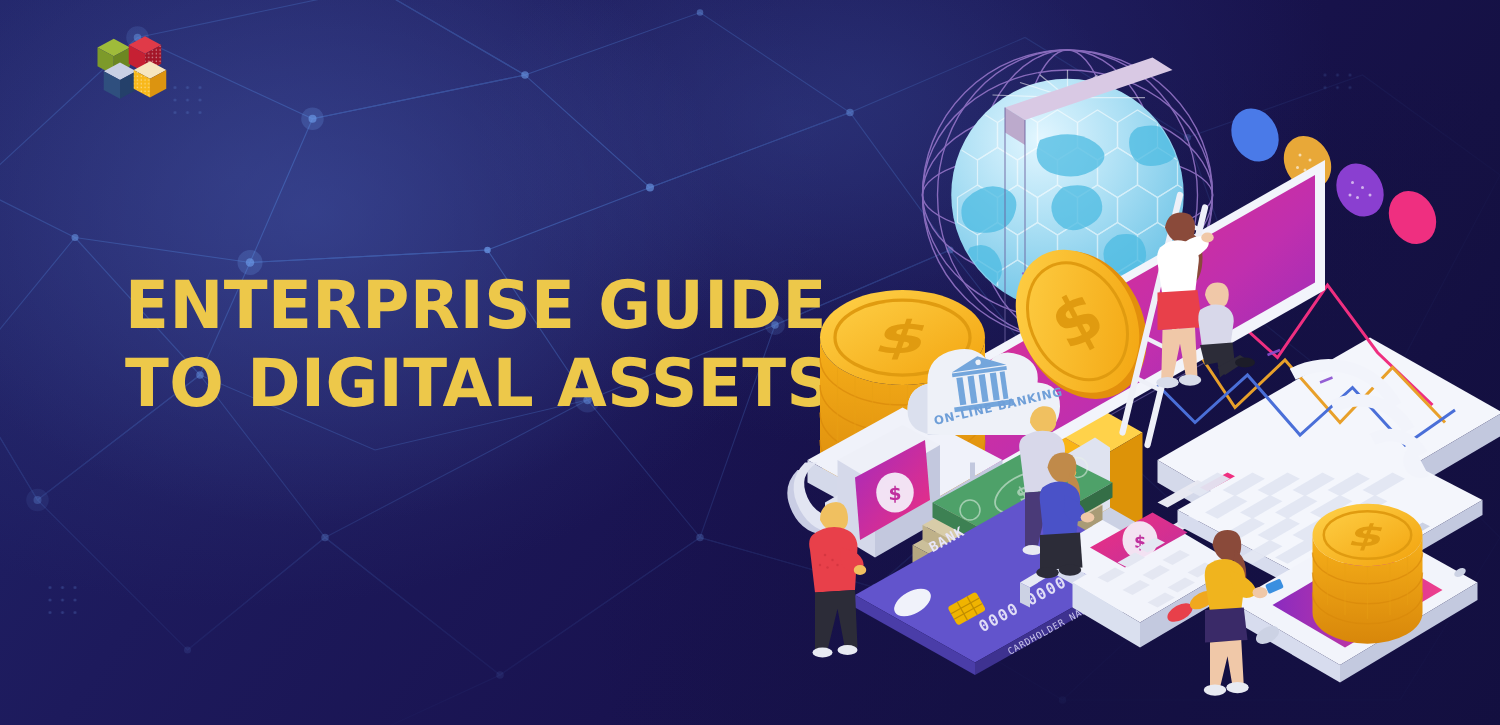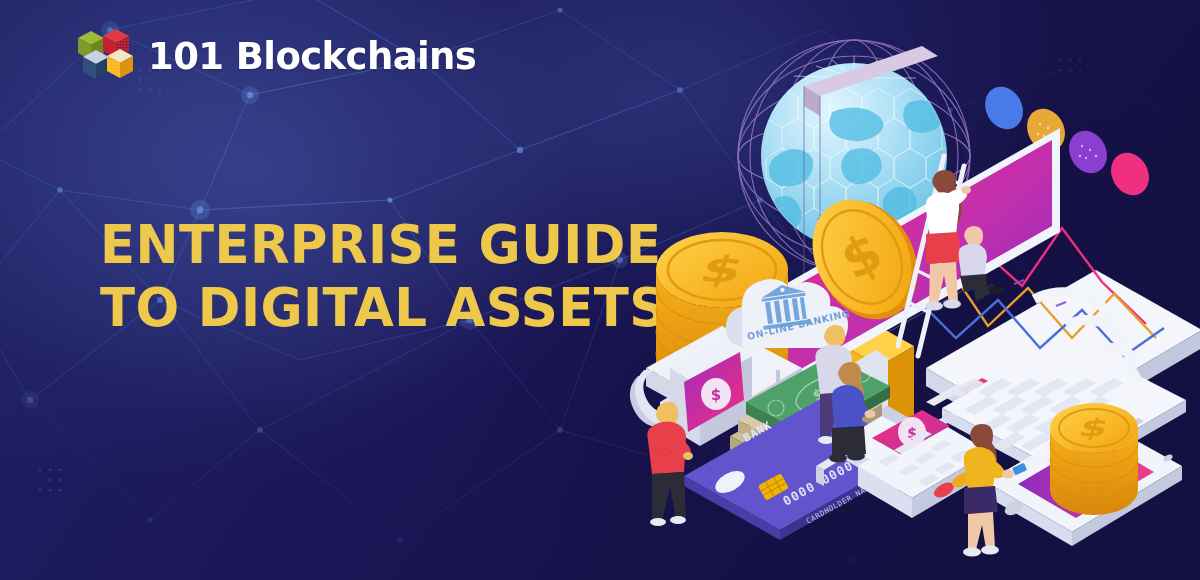--- a/index.html
+++ b/index.html
@@ -233,21 +233,20 @@
         <polygon points="20,40 33,33 33,48 20,55" fill="#24406a"></polygon>
       </g>
 
       <g>
         <polygon points="31,32 44,25 57,32 44,39" fill="#f6e6c0"></polygon>
         <polygon points="31,32 44,39 44,54 31,47" fill="#f8b81a"></polygon>
         <polygon points="44,39 57,32 57,47 44,54" fill="#dc9410"></polygon>
         <polygon points="31,32 44,39 44,54 31,47" fill="url(#dotsYel)"></polygon>
       </g>
     </svg>
-    <div class="logo-text">101 Blockchains</div>
   </div>
 
   <div class="headline">
     <div class="line">ENTERPRISE GUIDE</div>
     <div class="line">TO DIGITAL ASSETS</div>
   </div>
 
   <div class="illo">
     <svg viewBox="0 0 580 530">
       <defs>

